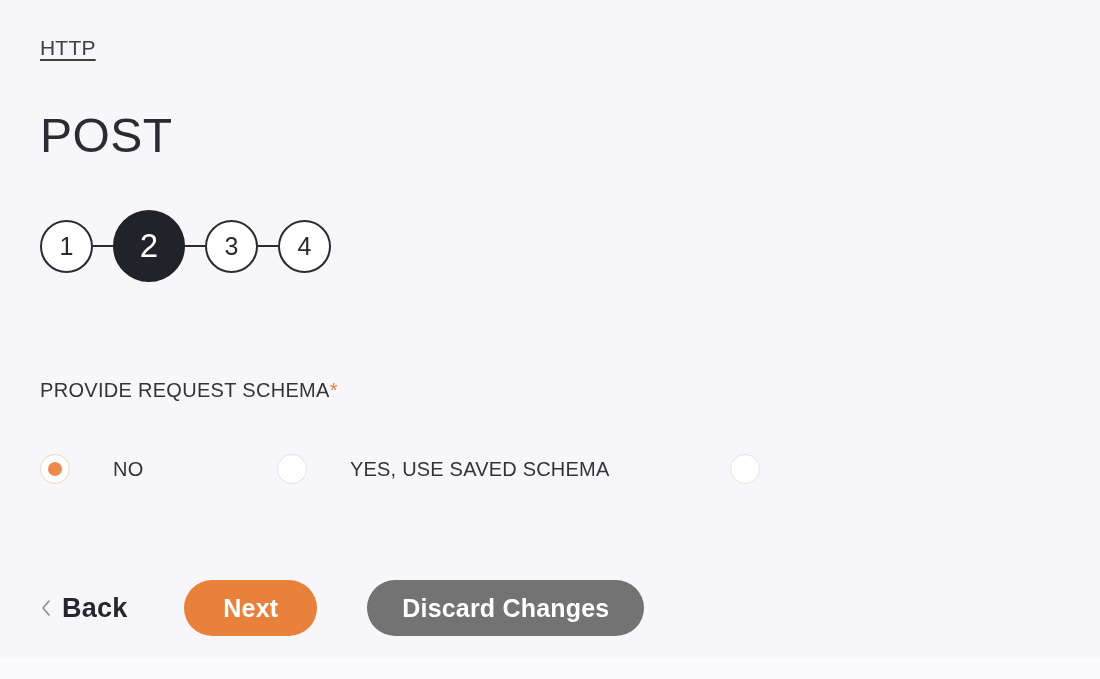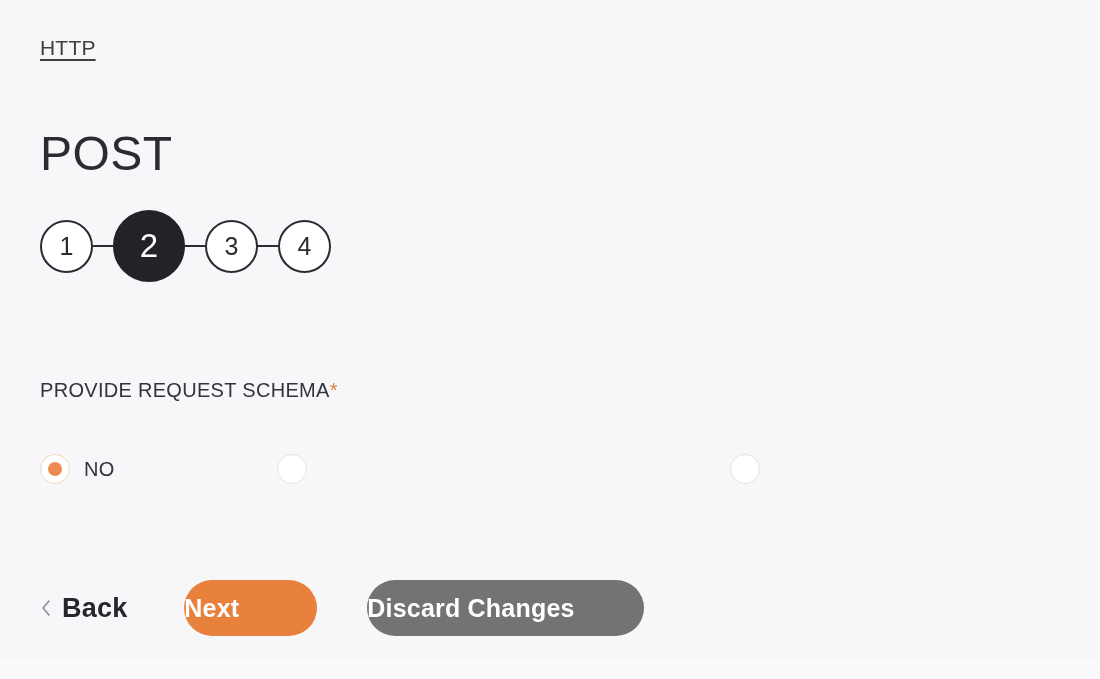--- a/index.html
+++ b/index.html
@@ -37,21 +37,21 @@
     text-underline-offset: 4px;
     text-decoration-thickness: 1.5px;
     cursor: pointer;
     font-weight: 400;
   }
 
   
   .page-title {
     position: absolute;
     left: 40px;
-    top: 122px;
+    top: 104px;
     font-size: 48px;
     line-height: 64px;
     font-weight: 400;
     letter-spacing: .5px;
     color: #2b2b33;
     margin: 0;
   }
 
   
   .stepper {
@@ -118,20 +118,21 @@
     width: 1030px;
     height: 42px;
   }
   .radio-option {
     position: absolute;
     top: 0;
     display: flex;
     align-items: center;
     cursor: pointer;
     height: 42px;
+    gap: 29px;
   }
   .radio-option.opt0 { left: 0px; }
   .radio-option.opt1 { left: 237px; }
   .radio-option.opt2 { left: 690px; }
 
   .radio-circle {
     width: 30px;
     height: 30px;
     border-radius: 50%;
     background: #ffffff;
@@ -199,20 +200,21 @@
     border-radius: 28px;
     height: 56px;
     color: #ffffff;
     font-size: 25px;
     font-weight: bold;
     font-family: inherit;
     letter-spacing: .2px;
     cursor: pointer;
     display: flex;
     align-items: center;
+    justify-content: center;
     padding: 0;
   }
   .pill-btn.primary {
     background: #e8813c;
     width: 133px;
     margin-right: 50px;
   }
   .pill-btn.secondary {
     background: #737373;
     width: 277px;
@@ -265,20 +267,21 @@
       <span class="radio-circle checked">
         <span class="radio-dot"></span>
       </span>
       <span class="radio-label">NO</span>
     </label>
 
     <label class="radio-option opt1">
       <span class="radio-circle">
         
       </span>
+      <span class="radio-label">YES, USE SAVED SCHEMA</span>
     </label>
 
     <label class="radio-option opt2">
       <span class="radio-circle">
         
       </span>
     </label>
 
   </div>
 

